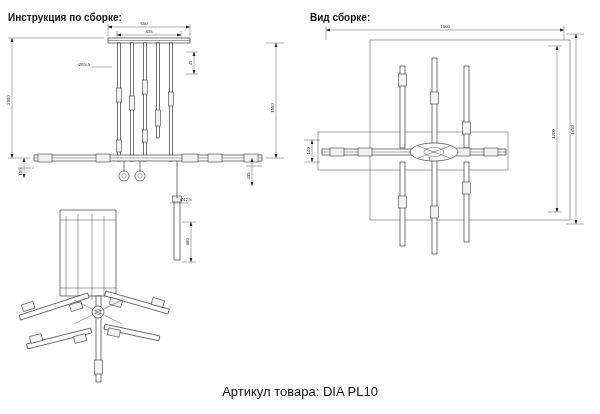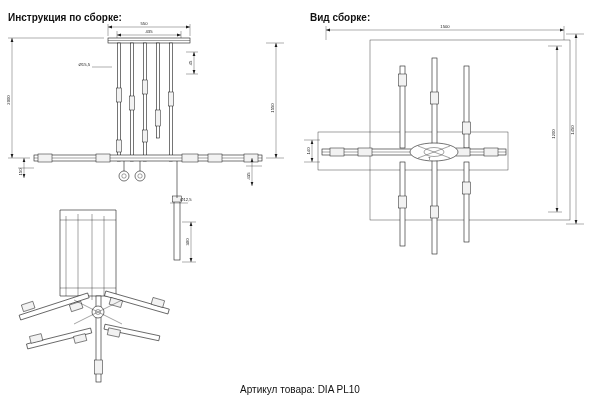--- a/index.html
+++ b/index.html
@@ -29,21 +29,21 @@
     white-space: nowrap;
   }
   #title-left  { left: 8px;  top: 12px; }
   #title-right { left: 310px; top: 12px; }
   .caption {
     position: absolute;
     left: 0;
     top: 384px;
     width: 600px;
     text-align: center;
-    font-size: 10px;
+    font-size: 13px;
     color: #111;
   }
   svg.drawing {
     position: absolute;
     left: 0; top: 0;
     width: 600px;
     height: 414px;
   }
   .ln   { stroke: #1a1a1a; stroke-width: 0.6; fill: none; }
   .lnt  { stroke: #1a1a1a; stroke-width: 0.4; fill: none; }

